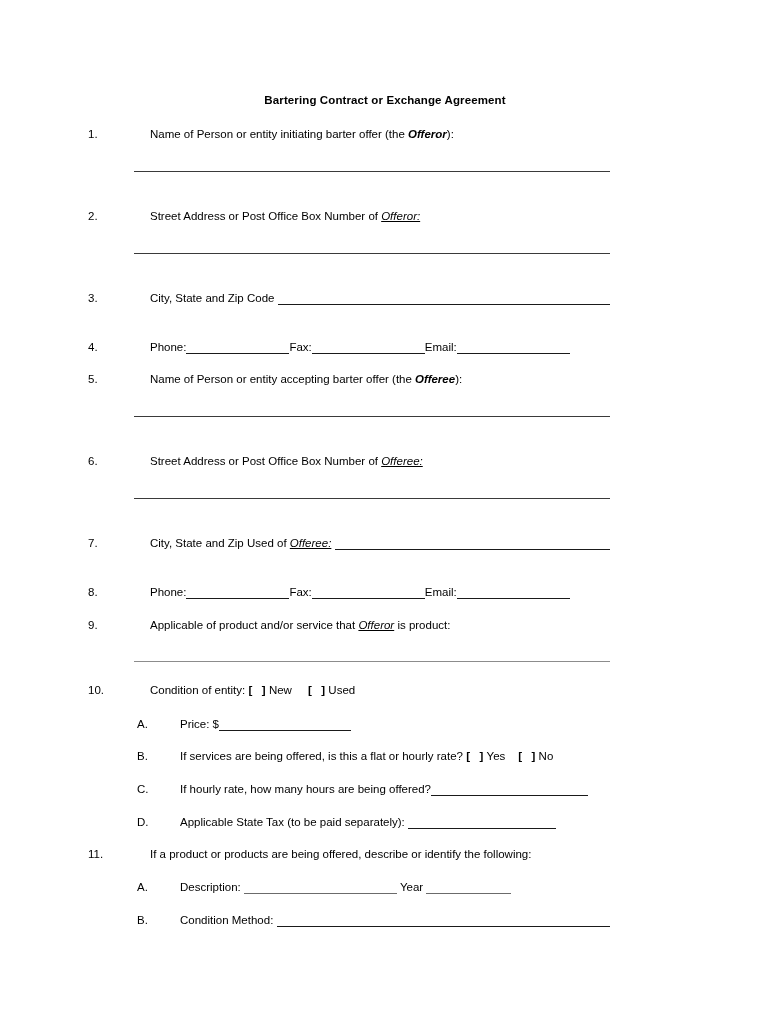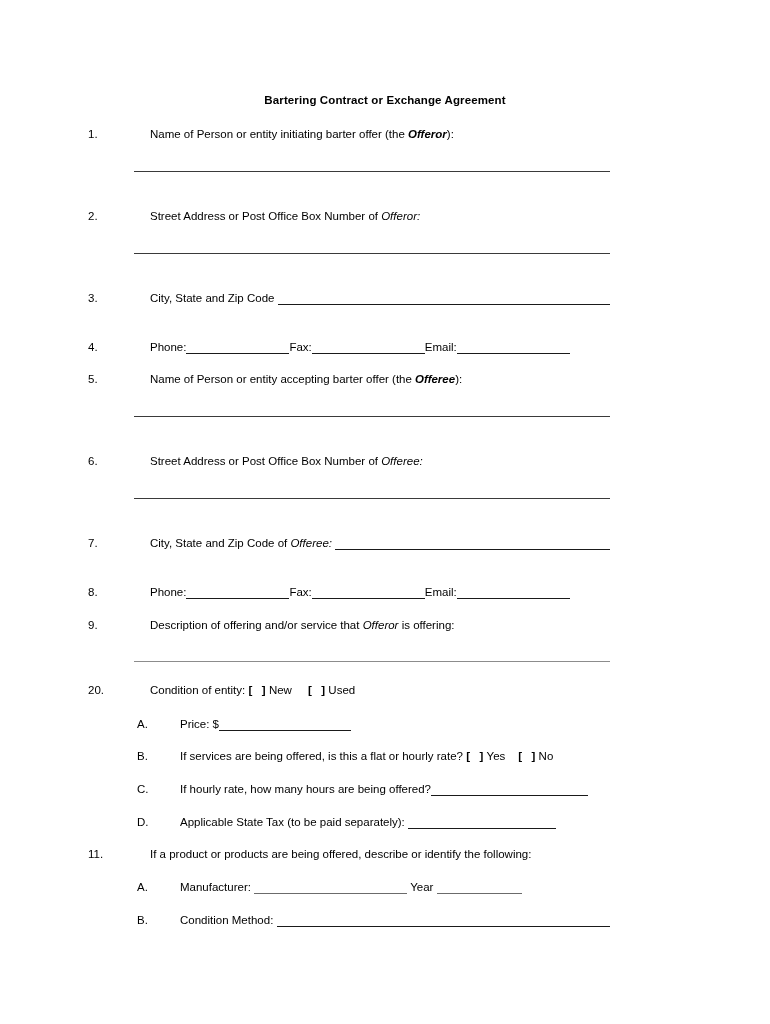--- a/index.html
+++ b/index.html
@@ -65,20 +65,21 @@
   .sub .num {
     left: 137px;
   }
   .sub .body-text {
     left: 180px;
   }
 
   em.it {
     font-style: italic;
     font-weight: normal;
+    text-decoration: underline;
   }
   b.bi {
     font-style: italic;
     font-weight: bold;
   }
   b.bd {
     font-weight: normal;
   }
 
   
@@ -147,36 +148,36 @@
   <div class="rule" style="top:416px; width:541px;"></div>
 
   <div class="row" style="top:455px;">
     <span class="num">6.</span>
     <span class="body-text"><span>Street Address or Post Office Box Number of </span><em class="it">Offeree:</em></span>
   </div>
   <div class="rule" style="top:498px; width:541px;"></div>
 
   <div class="row" style="top:537px;">
     <span class="num">7.</span>
-    <span class="body-text"><span>City, State and Zip Code of </span><em class="it">Offeree:</em><span> </span><span class="blank" style="width:313px;"></span></span>
+    <span class="body-text"><span>City, State and Zip Used of </span><em class="it">Offeree:</em><span> </span><span class="blank" style="width:313px;"></span></span>
   </div>
 
   <div class="row" style="top:586px;">
     <span class="num">8.</span>
     <span class="body-text"><span>Phone:</span><span class="blank" style="width:103px;"></span><span>Fax:</span><span class="blank" style="width:113px;"></span><span>Email:</span><span class="blank" style="width:113px;"></span></span>
   </div>
 
   <div class="row" style="top:619px;">
     <span class="num">9.</span>
-    <span class="body-text"><span>Description of offering and/or service that </span><em class="it">Offeror</em><span> is offering:</span></span>
+    <span class="body-text"><span>Applicable of product and/or service that </span><em class="it">Offeror</em><span> is product:</span></span>
   </div>
   <div class="rule light" style="top:661px; width:541px;"></div>
 
   <div class="row" style="top:684px;">
-    <span class="num">20.</span>
+    <span class="num">10.</span>
     <span class="body-text"><span>Condition of entity:  </span><span class="cbx">[   ]</span><span class="sp-wide">&nbsp;</span><span>New</span><span class="sp-wide">&nbsp;&nbsp;&nbsp;&nbsp;&nbsp;</span><span class="cbx">[   ]</span><span class="sp-wide">&nbsp;</span><span>Used</span></span>
   </div>
 
   <div class="row sub" style="top:718px;">
     <span class="num">A.</span>
     <span class="body-text"><span>Price: $</span><span class="blank" style="width:132px;"></span></span>
   </div>
 
   <div class="row sub" style="top:750px;">
     <span class="num">B.</span>
@@ -193,21 +194,21 @@
     <span class="body-text"><span>Applicable State Tax (to be paid separately): </span><span class="blank" style="width:148px;"></span></span>
   </div>
 
   <div class="row" style="top:848px;">
     <span class="num">11.</span>
     <span class="body-text">If a product or products are being offered, describe or identify the following:</span>
   </div>
 
   <div class="row sub" style="top:881px;">
     <span class="num">A.</span>
-    <span class="body-text"><span>Manufacturer: </span><span class="blank gray" style="width:153px;"></span><span> Year </span><span class="blank gray" style="width:85px;"></span></span>
+    <span class="body-text"><span>Description: </span><span class="blank gray" style="width:153px;"></span><span> Year </span><span class="blank gray" style="width:85px;"></span></span>
   </div>
 
   <div class="row sub" style="top:914px;">
     <span class="num">B.</span>
     <span class="body-text"><span>Condition Method: </span><span class="blank" style="width:343px;"></span></span>
   </div>
 
 </div>
 
 </body></html>

